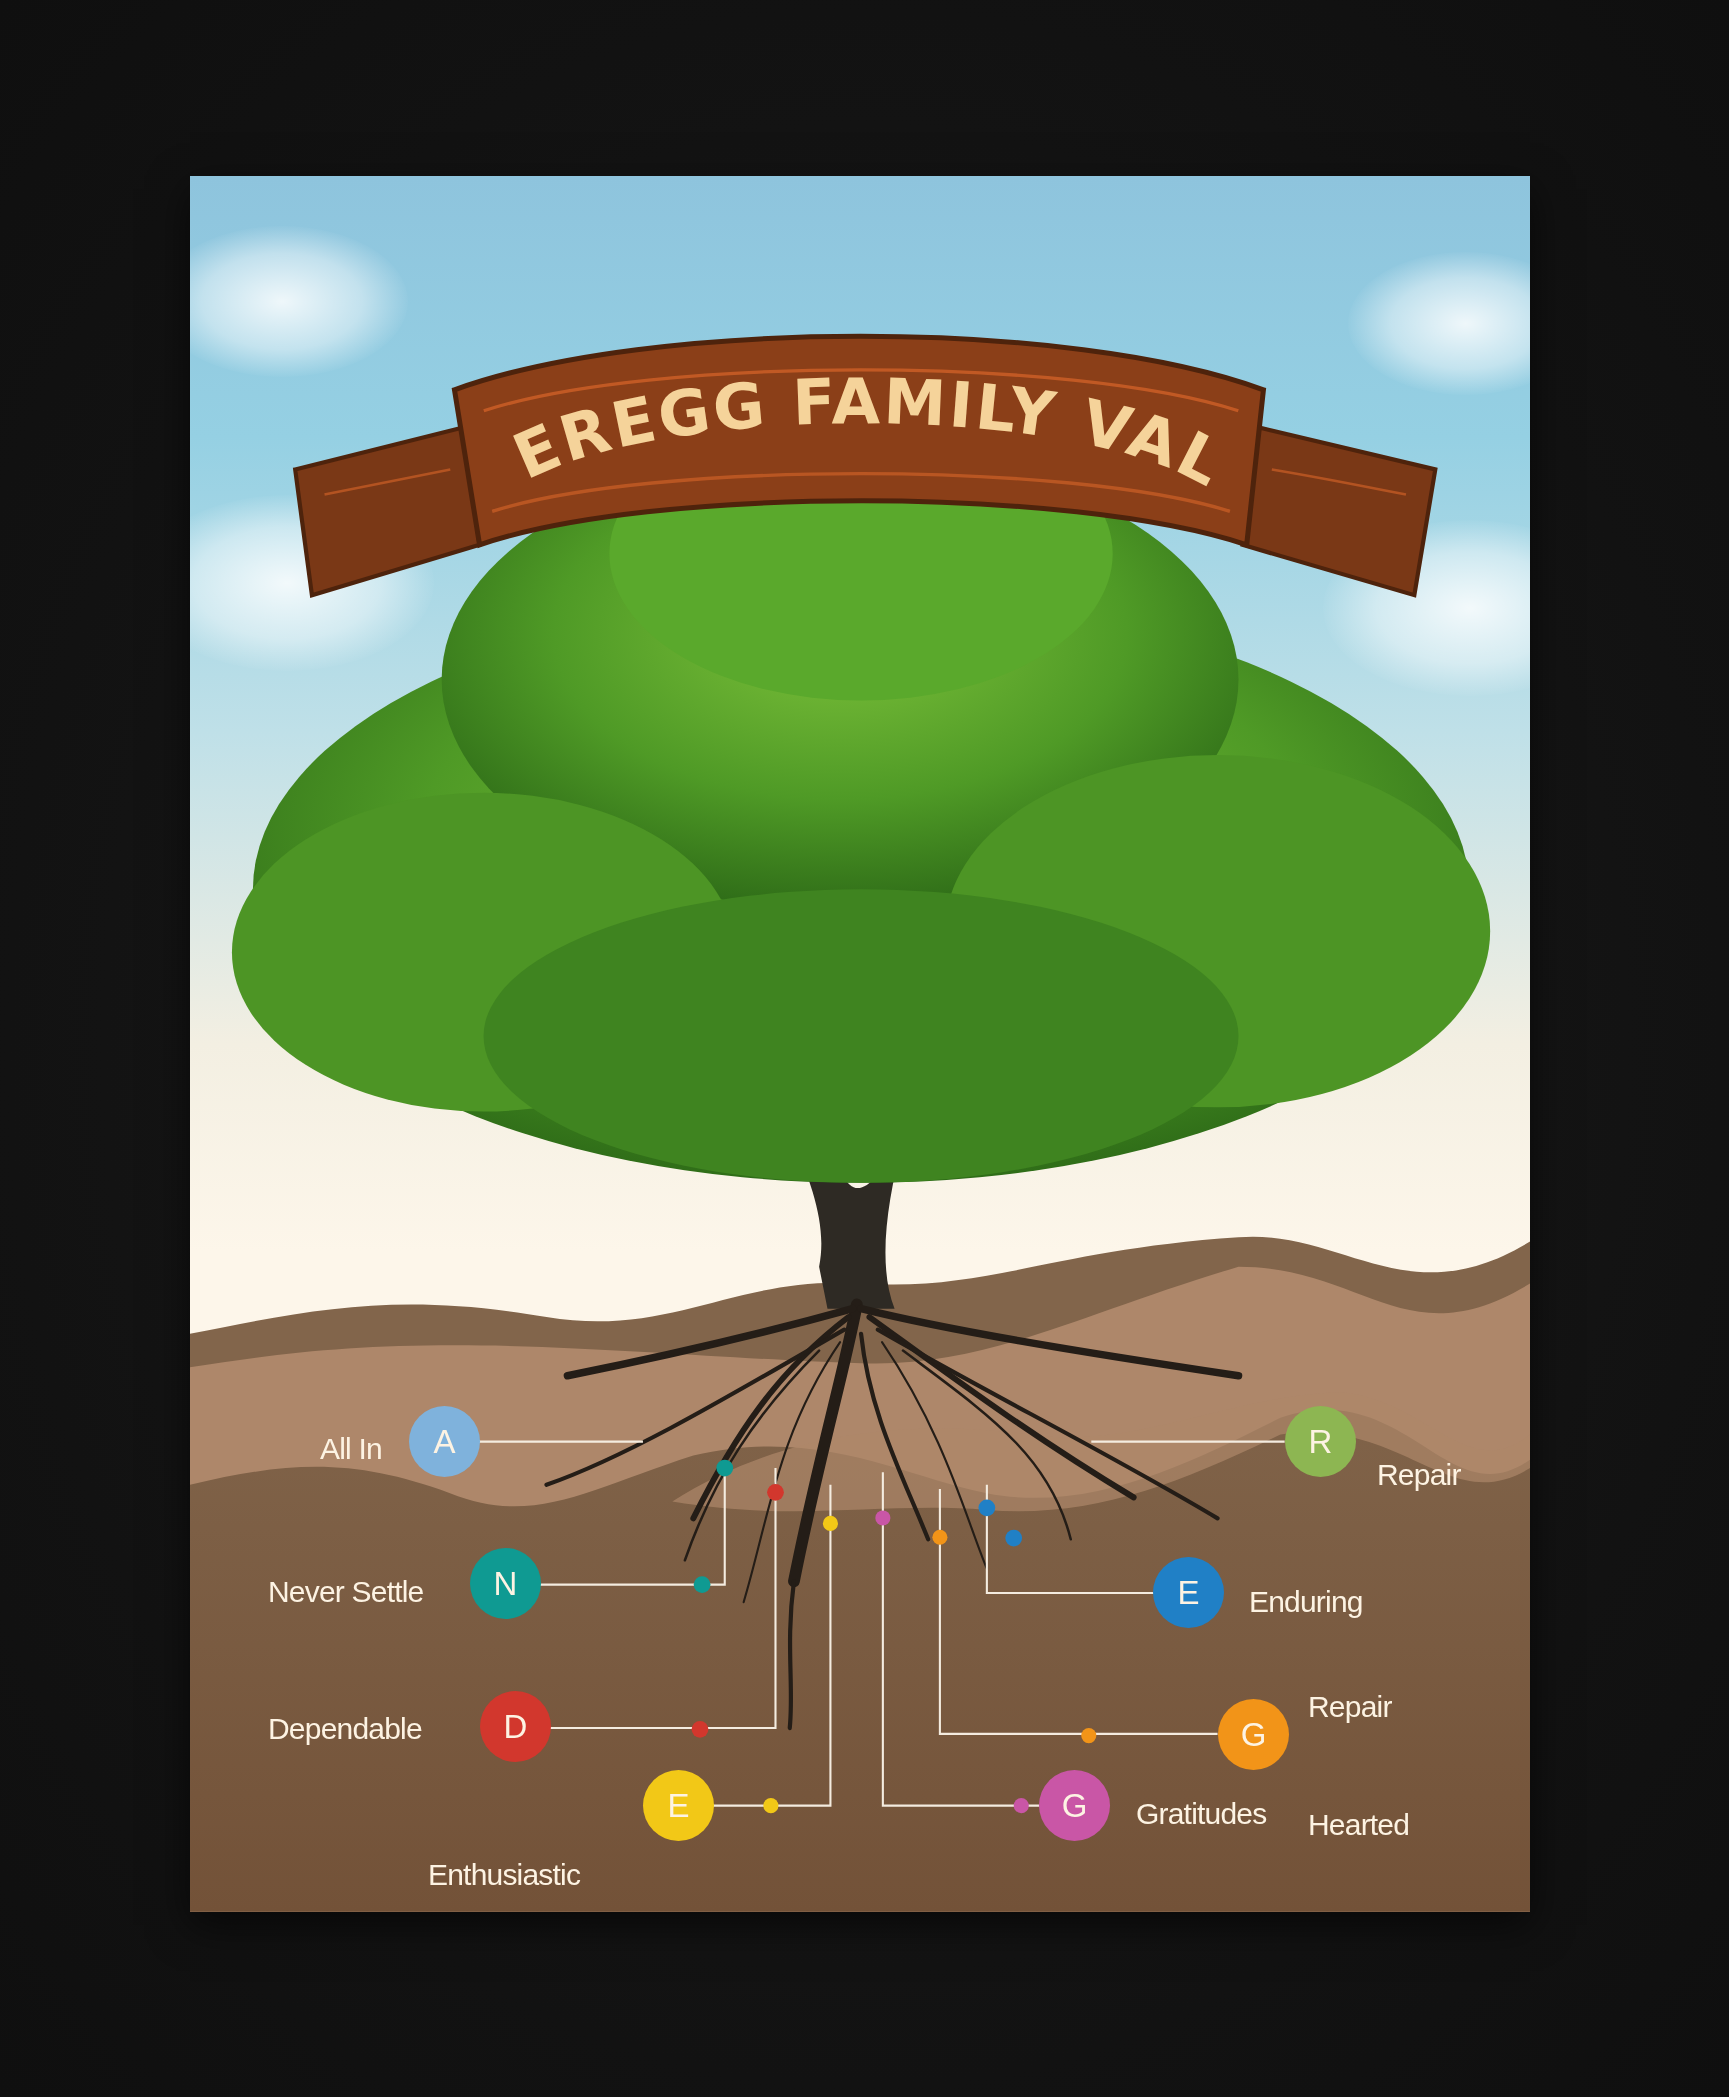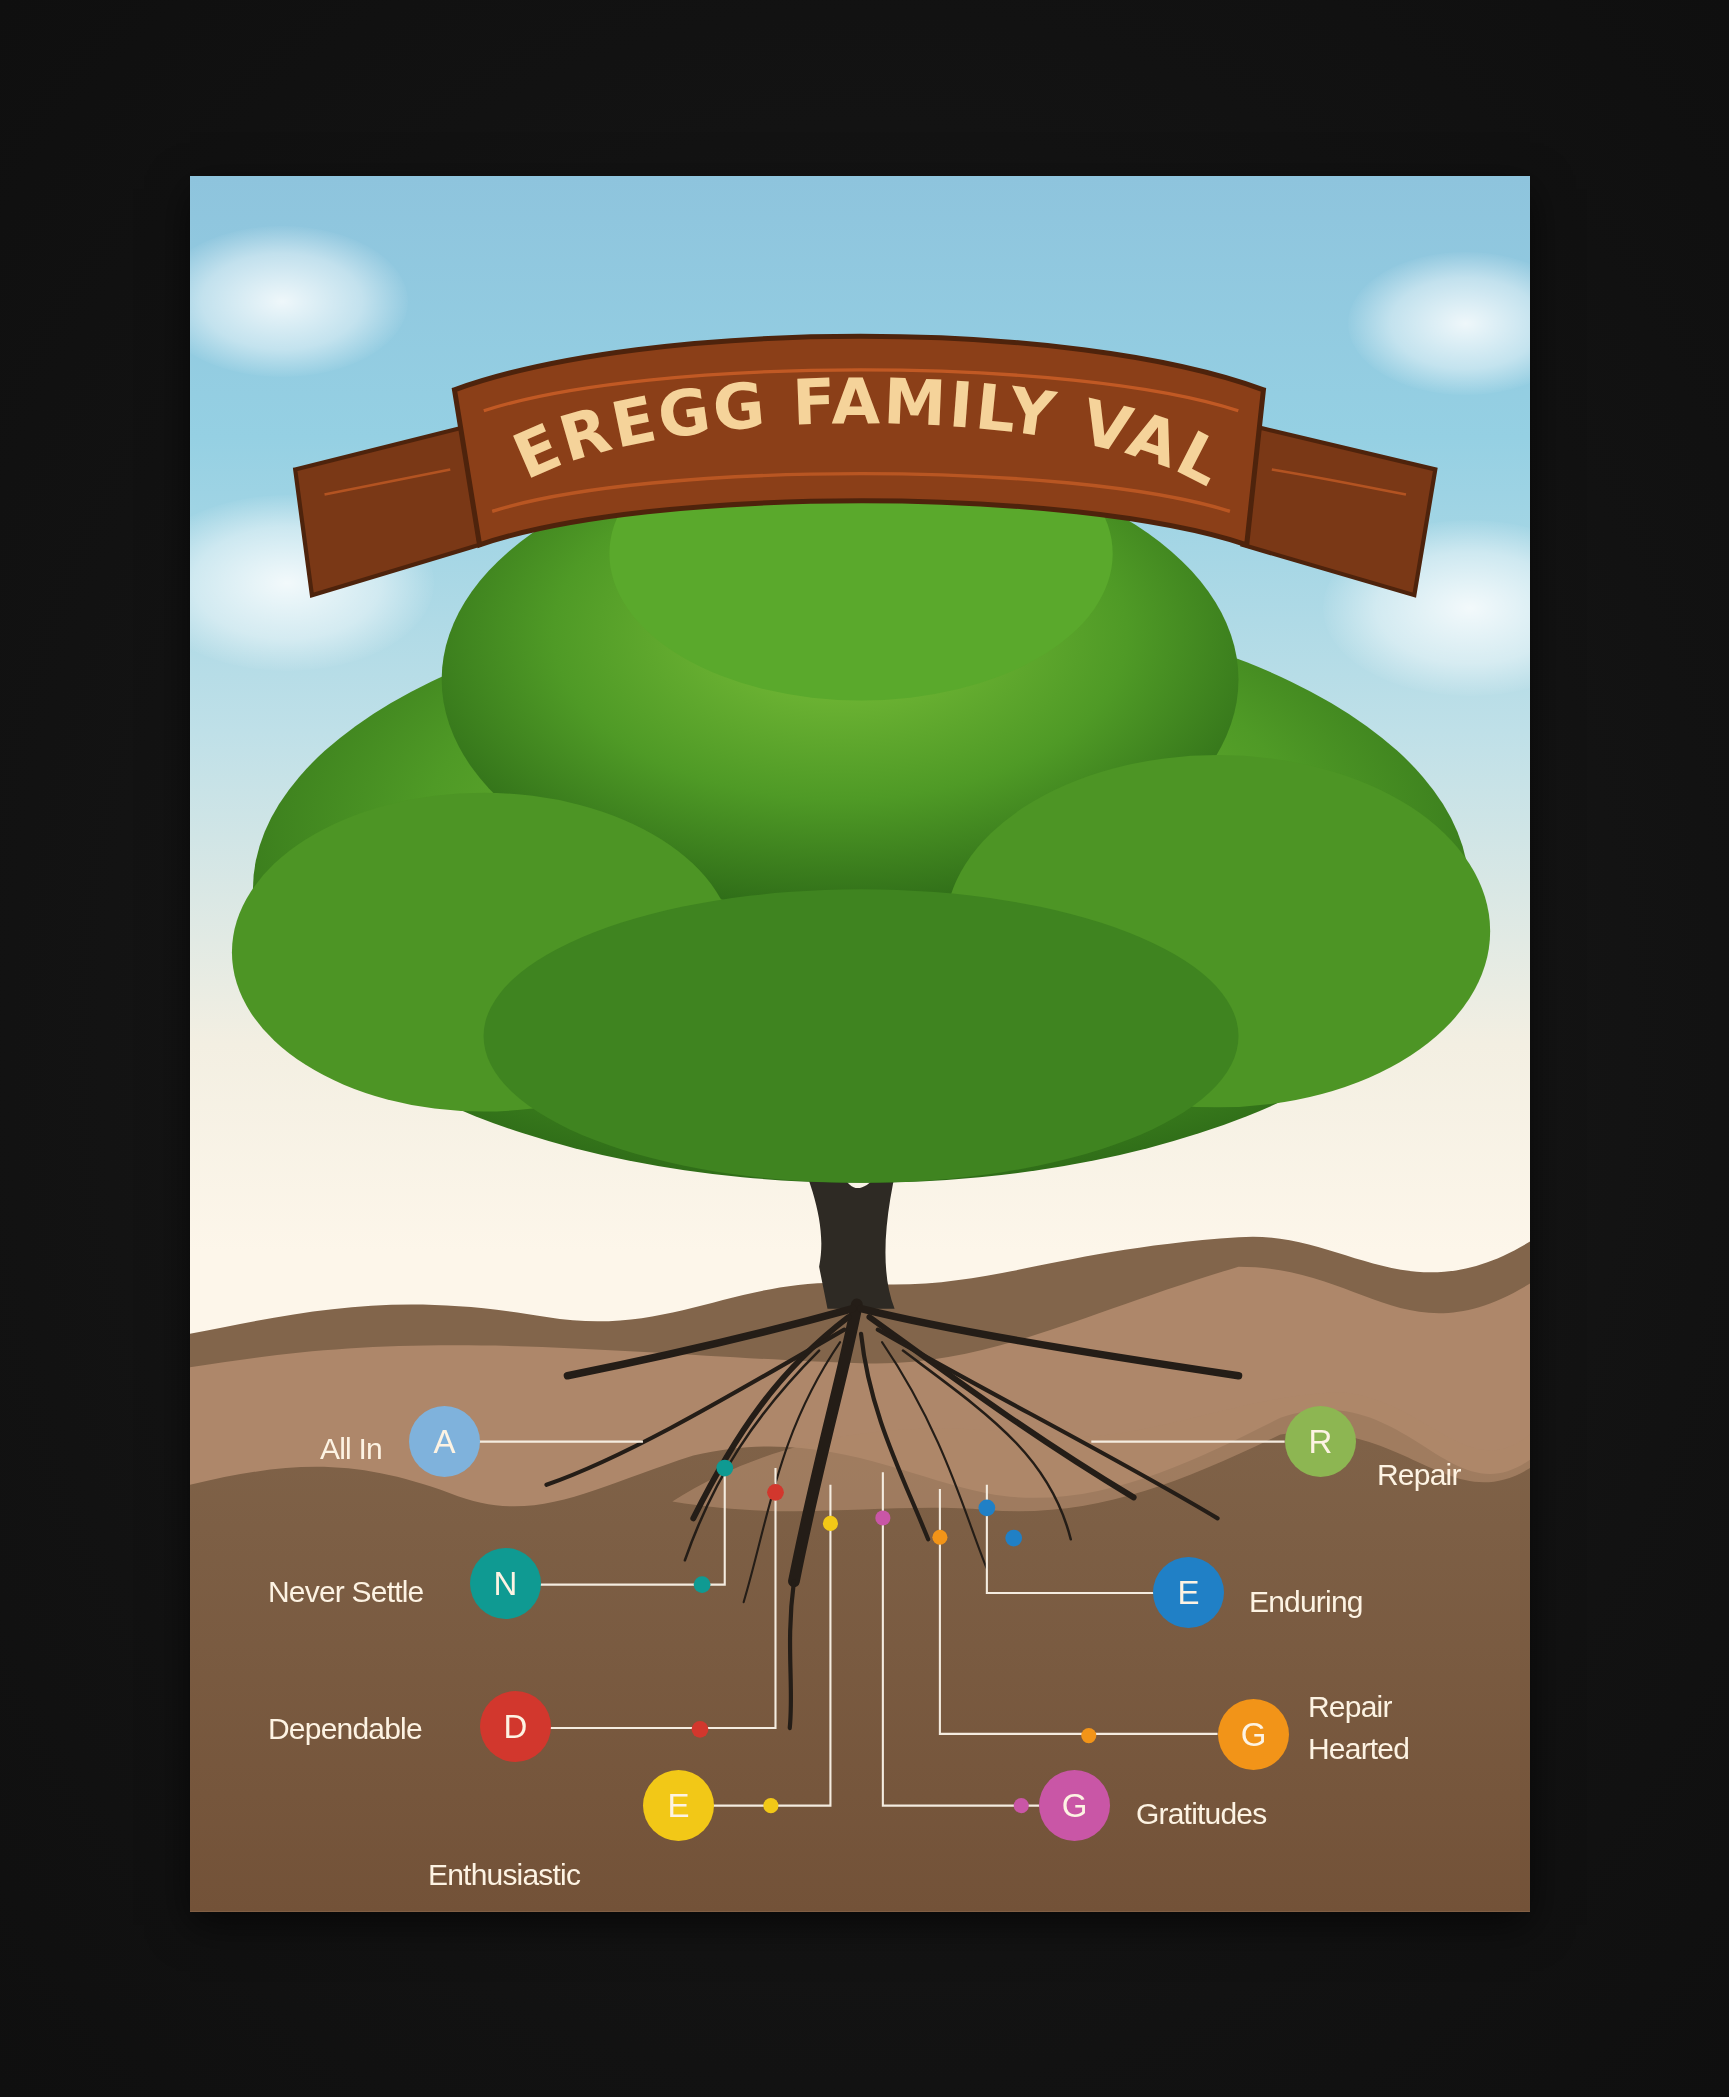--- a/index.html
+++ b/index.html
@@ -161,21 +161,21 @@
 
   <div class="circle" style="left:963px;top:1381px;background:#2080c6;">
       <span>E</span>
     </div>
   <div class="label" style="left:1059px;top:1403px;text-align:right;">Enduring</div>
 
   <div class="circle" style="left:1028px;top:1523px;background:#f29418;">
       <span>G</span>
     </div>
   <div class="label" style="left:1118px;top:1508px;">Repair</div>
-  <div class="label" style="left:1118px;top:1550px;">Hearted</div>
+  <div class="label" style="left:1118px;top:1626px;">Hearted</div>
 
   <div class="circle" style="left:849px;top:1594px;background:#c956a6;">
       <span>G</span>
     </div>
   <div class="label" style="left:946px;top:1615px;">Gratitudes</div>
 
 </div>
 
 
 </body></html>

